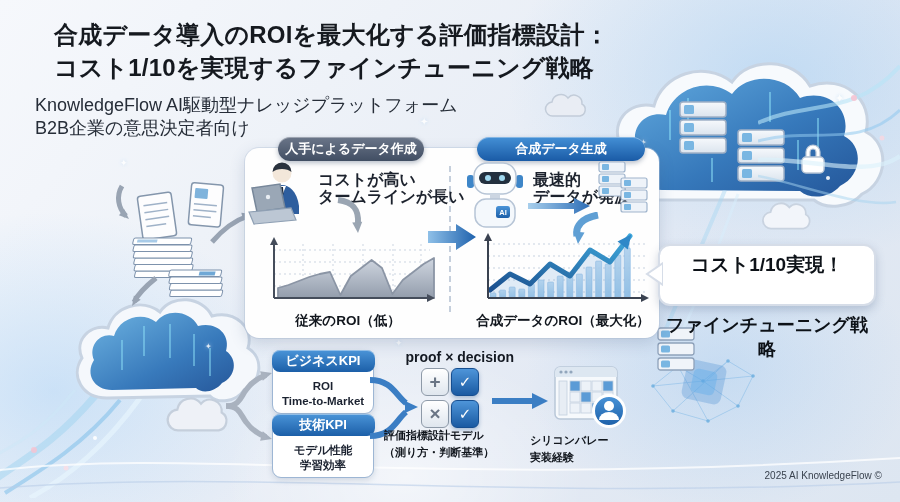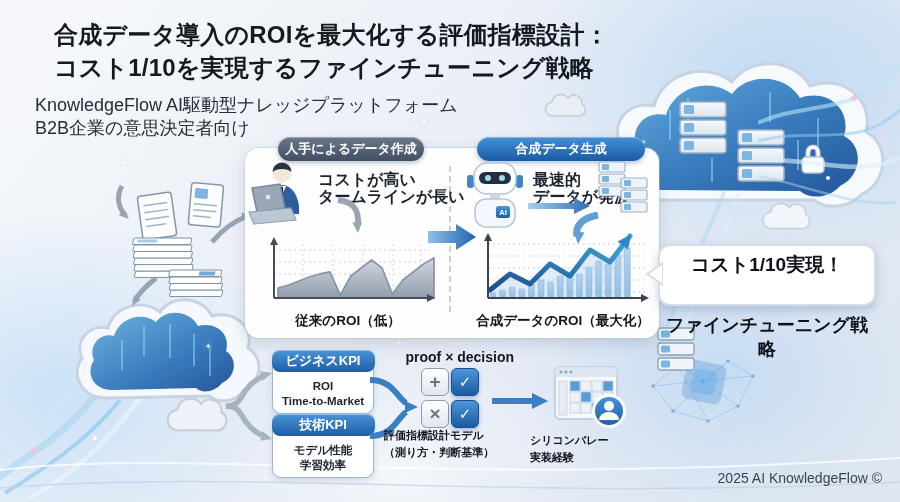--- a/index.html
+++ b/index.html
@@ -41,21 +41,21 @@
     box-shadow:inset 0 1px 0 rgba(255,255,255,.4);}
   .kpibody{padding:3px 2px 4px 2px;font-size:11.5px;line-height:15px;text-align:center;
     color:#1b2230;font-weight:600;border-radius:14px;}
   .proof{left:402px;top:349px;width:112px;text-align:right;font-size:14px;font-weight:800;color:#141922;}
   .tilegrid{left:421px;top:368px;display:grid;grid-template-columns:26px 26px;grid-gap:4px;}
   .tile{width:26px;height:26px;border-radius:6px;display:flex;align-items:center;justify-content:center;font-weight:800;}
   .tile.light{background:linear-gradient(180deg,#ffffff,#dfe6ee);border:1.5px solid #8e9aa8;color:#6a7585;font-size:19px;}
   .tile.blue{background:linear-gradient(180deg,#4e95d9,#1a5aa2);border:1.5px solid #164e90;color:#fff;font-size:15px;
     box-shadow:0 2px 4px rgba(30,80,140,.35);}
   .blocklabel{text-align:left;font-size:11px;line-height:17px;font-weight:800;color:#11161d;}
-  .footer{right:18px;top:470px;font-size:14px;color:#3a434f;font-weight:500;}
+  .footer{right:18px;top:470px;font-size:10px;color:#3a434f;font-weight:500;}
   .sparkle{color:#ffffff;opacity:.85;text-shadow:0 0 4px #bcd9f2;pointer-events:none;}
 </style>
 </head>
 <body>
 
 <div id="stage">
   <div class="glow"></div>
 
   <svg class="abs" style="left:592px;top:40px;" width="308" height="210" viewBox="0 0 308 210">
     <defs>

